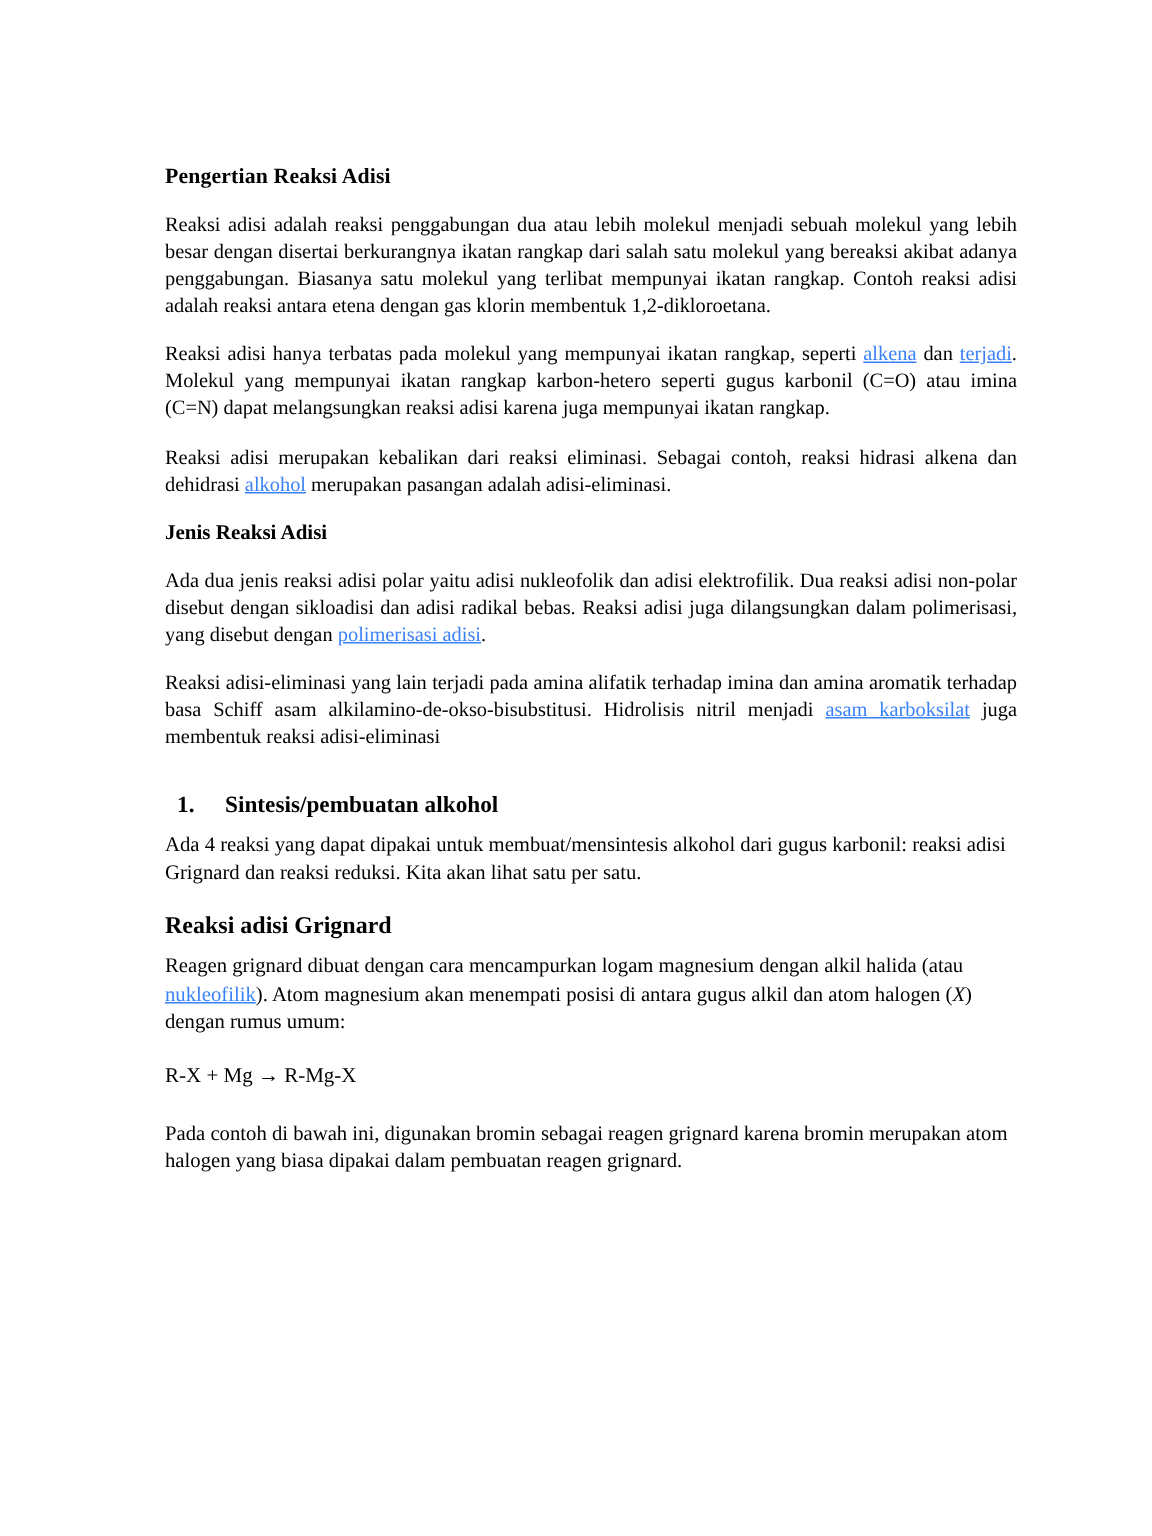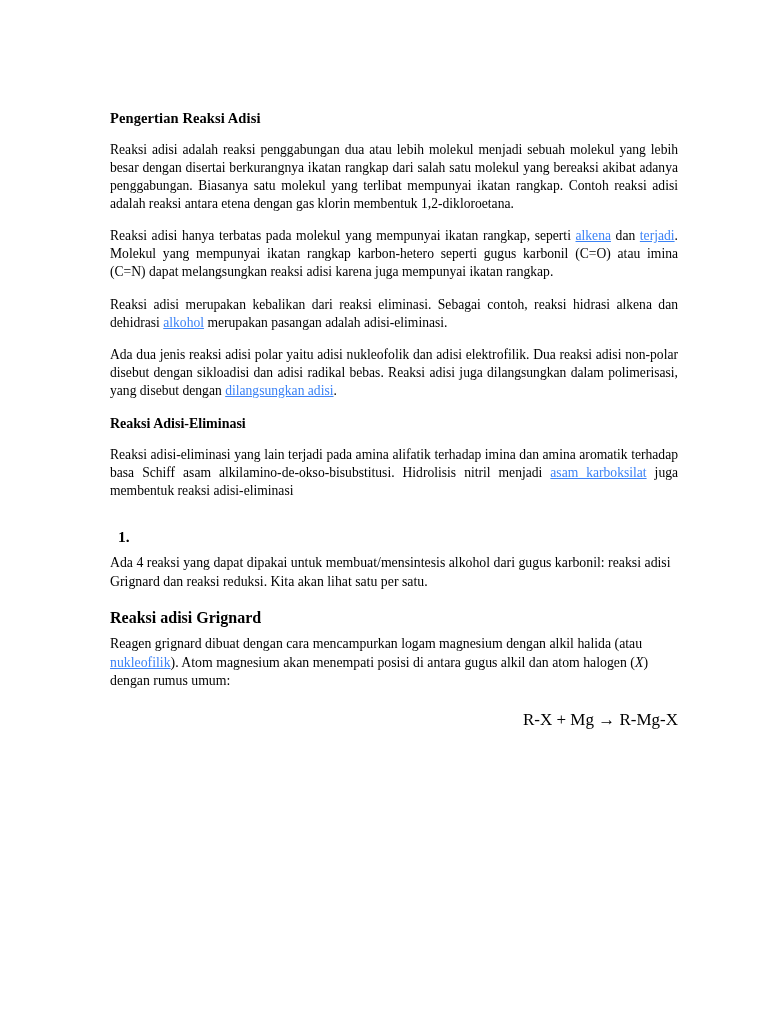--- a/index.html
+++ b/index.html
@@ -64,24 +64,23 @@
     margin: 0 0 6px 0;
     line-height: 1.34;
     font-size: 13.8px;
   }
   h3.sec-heading {
     font-size: 16px;
     font-weight: bold;
     margin: 18px 0 8px 0;
   }
   p.formula {
-    font-size: 17px;
+    font-size: 14px;
     margin: 18px 0 20px 0;
     line-height: 1.3;
-    text-align: right;
   }
   .italic { font-style: italic; }
 </style>
 </head>
 <body>
 
 <div class="page">
 
   <h1 class="doc-heading">Pengertian Reaksi Adisi</h1>
 
@@ -90,40 +89,42 @@
   </p>
 
   <p class="para">
     <span>Reaksi adisi hanya terbatas pada molekul yang mempunyai ikatan rangkap, seperti </span><a class="link" href="#">alkena</a><span> dan </span><a class="link" href="#">terjadi</a><span>. Molekul yang mempunyai ikatan rangkap karbon-hetero seperti gugus karbonil (C=O) atau imina (C=N) dapat melangsungkan reaksi adisi karena juga mempunyai ikatan rangkap.</span>
   </p>
 
   <p class="para">
     <span>Reaksi adisi merupakan kebalikan dari reaksi eliminasi. Sebagai contoh, reaksi hidrasi alkena dan dehidrasi </span><a class="link" href="#">alkohol</a><span> merupakan pasangan adalah adisi-eliminasi.</span>
   </p>
 
+  <h2 class="sub-heading">Jenis Reaksi Adisi</h2>
 
   <p class="para">
-    <span>Ada dua jenis reaksi adisi polar yaitu adisi nukleofolik dan adisi elektrofilik. Dua reaksi adisi non-polar disebut dengan sikloadisi dan adisi radikal bebas. Reaksi adisi juga dilangsungkan dalam polimerisasi, yang disebut dengan </span><a class="link" href="#">dilangsungkan adisi</a><span>.</span>
+    <span>Ada dua jenis reaksi adisi polar yaitu adisi nukleofolik dan adisi elektrofilik. Dua reaksi adisi non-polar disebut dengan sikloadisi dan adisi radikal bebas. Reaksi adisi juga dilangsungkan dalam polimerisasi, yang disebut dengan </span><a class="link" href="#">polimerisasi adisi</a><span>.</span>
   </p>
 
-  <h2 class="sub-heading">Reaksi Adisi-Eliminasi</h2>
 
 
   <p class="para">
     <span>Reaksi adisi-eliminasi yang lain terjadi pada amina alifatik terhadap imina dan amina aromatik terhadap basa Schiff asam alkilamino-de-okso-bisubstitusi. Hidrolisis nitril menjadi </span><a class="link" href="#">asam karboksilat</a><span> juga membentuk reaksi adisi-eliminasi</span>
   </p>
 
   <div class="numbered">
     <span class="num">1.</span>
+    <span class="ntext">Sintesis/pembuatan alkohol</span>
   </div>
 
   <p class="tight">Ada 4 reaksi yang dapat dipakai untuk membuat/mensintesis alkohol dari gugus karbonil: reaksi adisi Grignard dan reaksi reduksi. Kita akan lihat satu per satu.</p>
 
   <h3 class="sec-heading">Reaksi adisi Grignard</h3>
 
   <p class="tight">
     <span>Reagen grignard dibuat dengan cara mencampurkan logam magnesium dengan alkil halida (atau </span><a class="link" href="#">nukleofilik</a><span>). Atom magnesium akan menempati posisi di antara gugus alkil dan atom halogen (</span><span class="italic">X</span><span>) dengan rumus umum:</span>
   </p>
 
   <p class="formula">R-X + Mg → R-Mg-X</p>
 
+  <p class="tight">Pada contoh di bawah ini, digunakan bromin sebagai reagen grignard karena bromin merupakan atom halogen yang biasa dipakai dalam pembuatan reagen grignard.</p>
 
 </div>
 
 </body></html>

